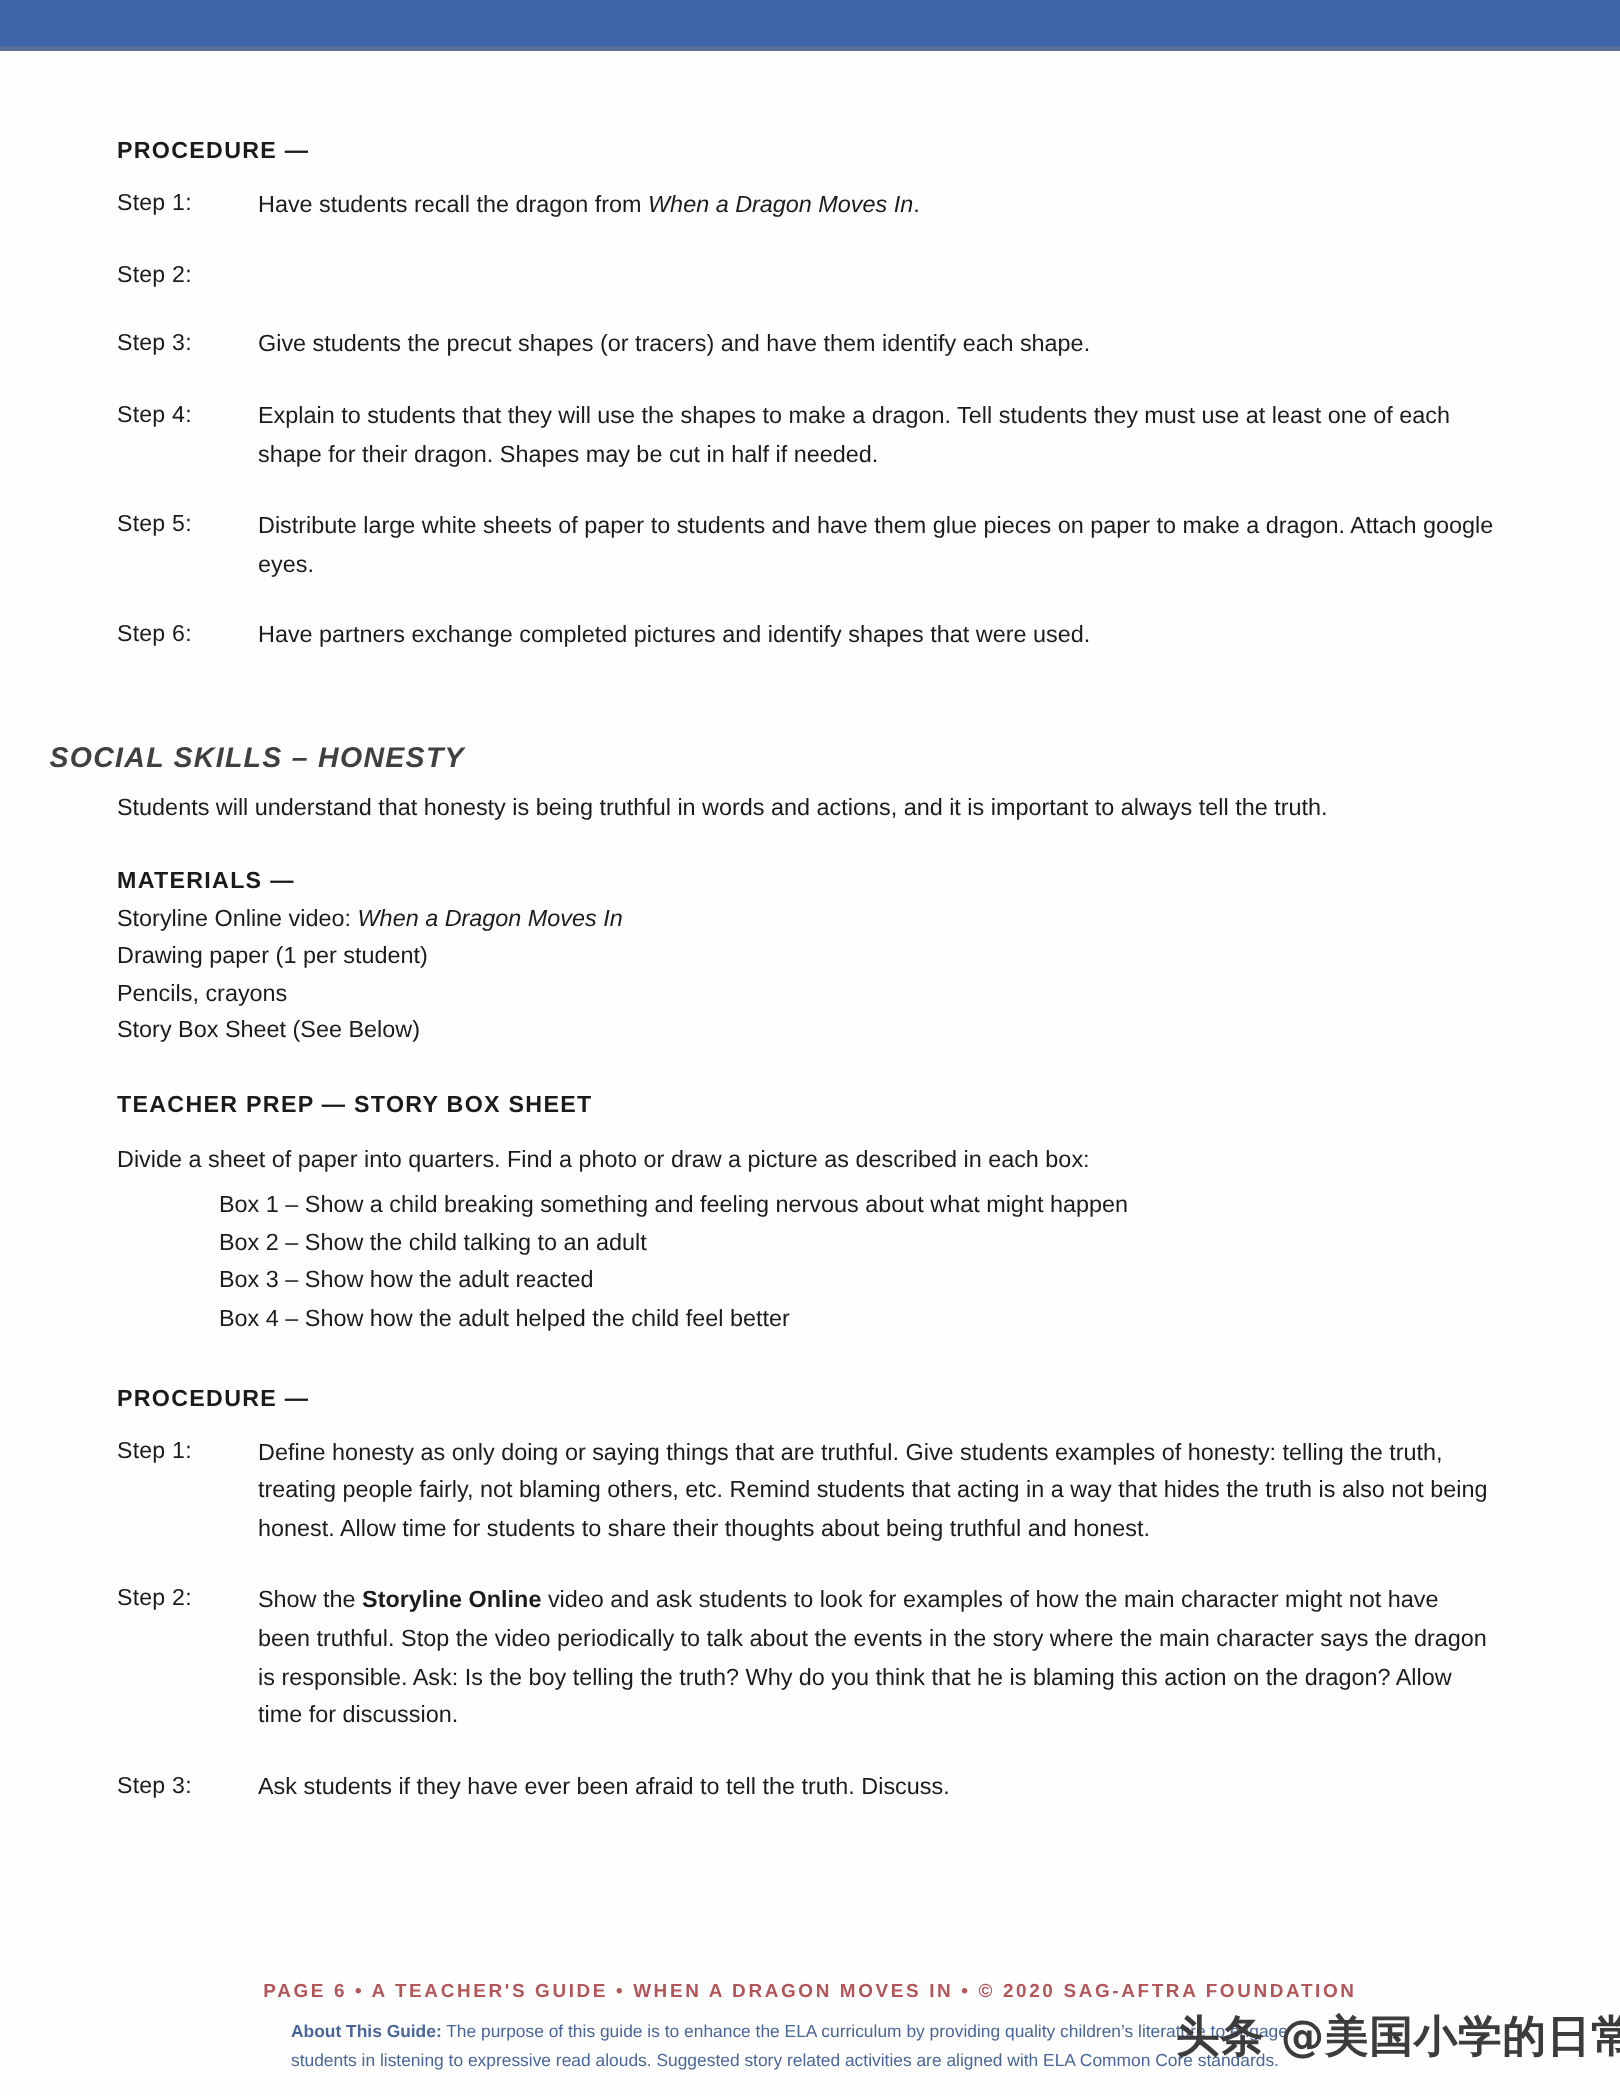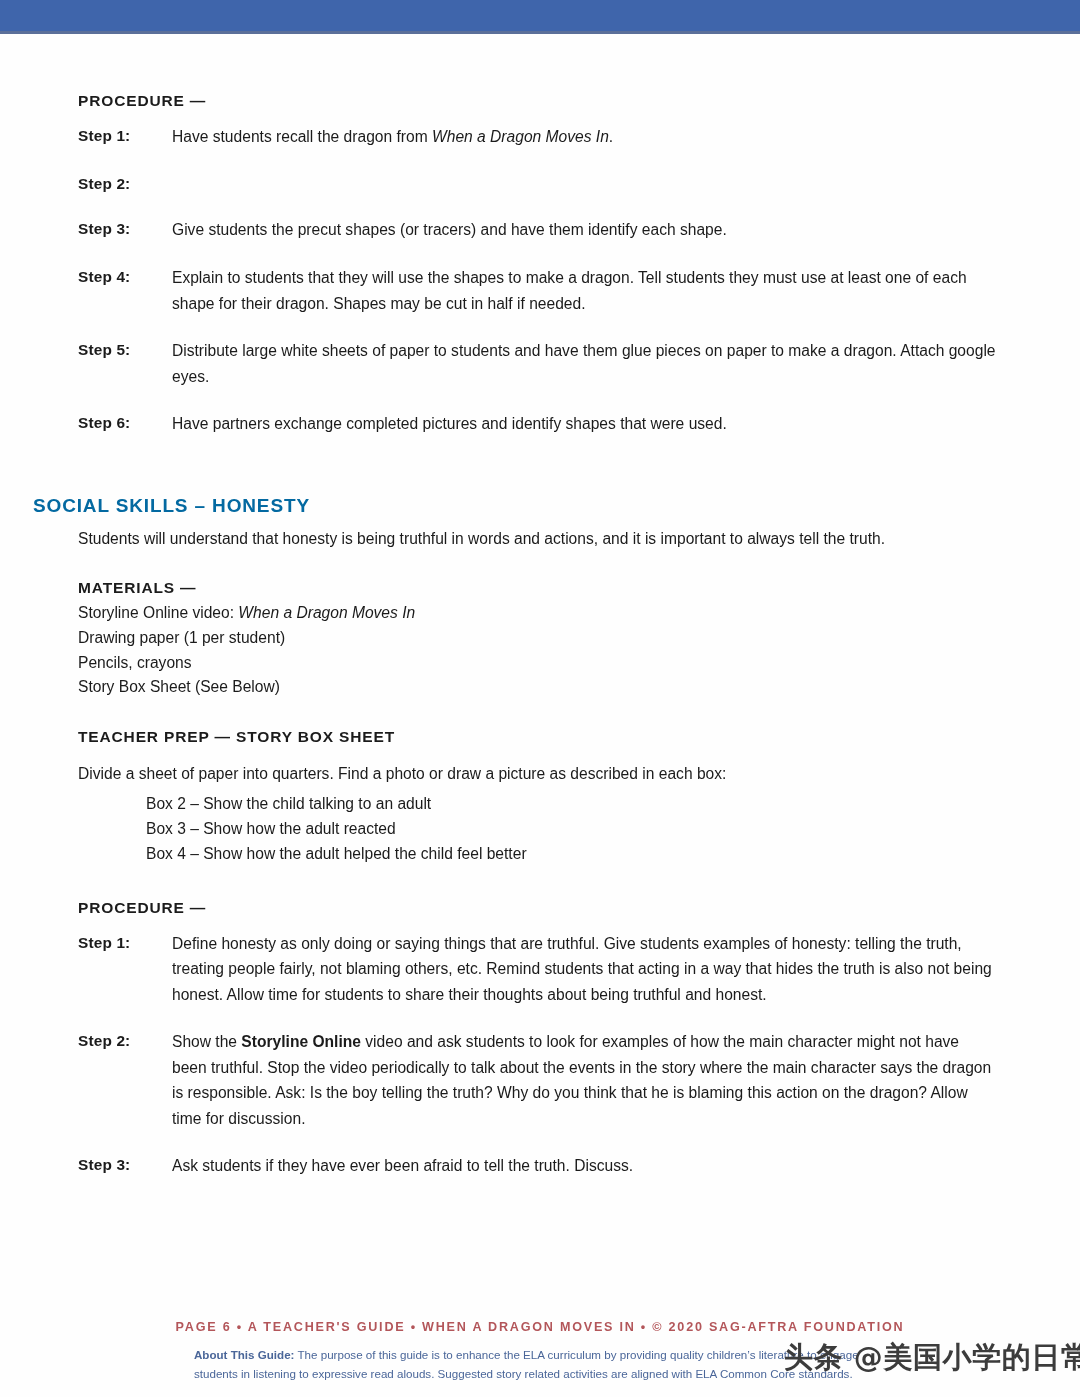--- a/index.html
+++ b/index.html
@@ -48,23 +48,24 @@
     font-weight: bold;
     letter-spacing: 0.055em;
     color: #1b1b1b;
     margin: 0 0 14px 0;
   }
 
   .blue-head {
     font-size: 19px;
     font-weight: bold;
     letter-spacing: 0.045em;
-    color: #0369a1;
+    color: #404040;
     margin: 0 0 11px 0;
     margin-left: -45px;
+    font-style: italic;
   }
 
   .lead {
     font-size: 15.6px;
     line-height: 1.38;
     color: #1b1b1b;
     margin: 0 0 30px 0;
   }
 
   
@@ -74,21 +75,21 @@
   .step {
     display: flex;
     align-items: flex-start;
     margin-bottom: 22px;
   }
   .step:last-child { margin-bottom: 0; }
 
   .step-label {
     flex: 0 0 94px;
     font-size: 15.4px;
-    font-weight: bold;
+    font-weight: normal;
     color: #1b1b1b;
     line-height: 1.55;
     letter-spacing: 0.01em;
   }
   .step-body {
     flex: 1 1 auto;
     font-size: 15.6px;
     line-height: 1.64;
     color: #1b1b1b;
   }
@@ -218,20 +219,21 @@
       <div class="row">Drawing paper (1 per student)</div>
       <div class="row">Pencils, crayons</div>
       <div class="row">Story Box Sheet (See Below)</div>
     </div>
 
     <div class="sec-head" style="margin-bottom:12px;">TEACHER PREP — STORY BOX SHEET</div>
 
     <div class="prep-intro">Divide a sheet of paper into quarters. Find a photo or draw a picture as described in each box:</div>
 
     <div class="box-list">
+      <div>Box 1 – Show a child breaking something and feeling nervous about what might happen</div>
       <div>Box 2 – Show the child talking to an adult</div>
       <div>Box 3 – Show how the adult reacted</div>
       <div>Box 4 – Show how the adult helped the child feel better</div>
     </div>
 
     <div class="sec-head">PROCEDURE —</div>
 
     <div class="steps">
 
       <div class="step">

